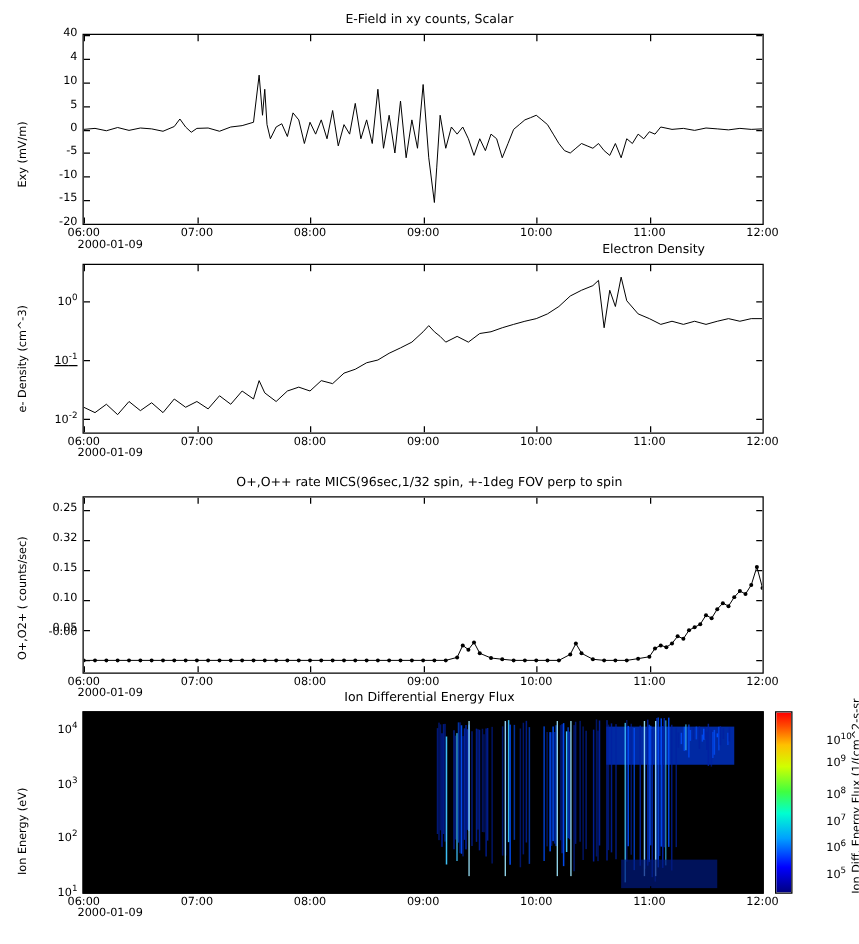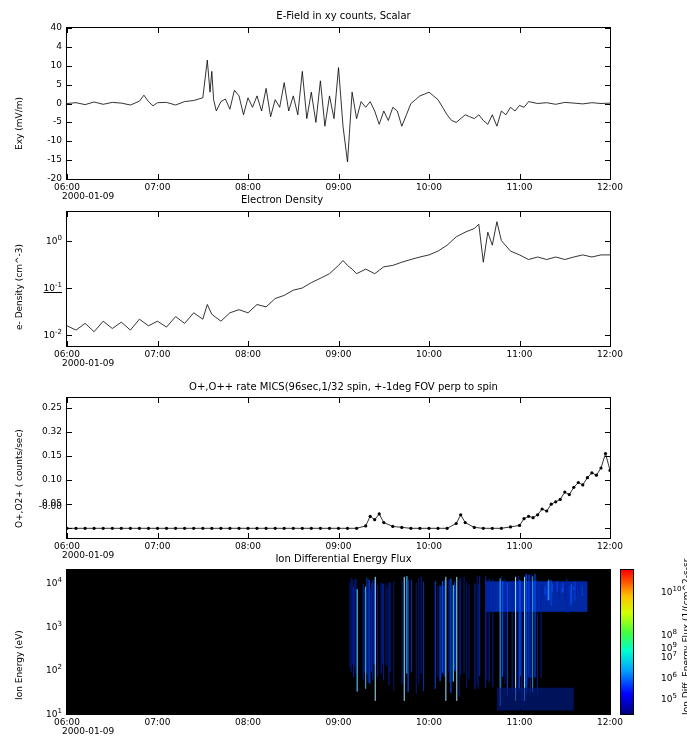--- a/index.html
+++ b/index.html
@@ -82,21 +82,21 @@
         <div class="xtick" style="left: 230px; top: 182px; width: 36px;">08:00</div>
         <div class="xtick" style="left: 320.5px; top: 182px; width: 36px;">09:00</div>
         <div class="xtick" style="left: 411px; top: 182px; width: 36px;">10:00</div>
         <div class="xtick" style="left: 501.5px; top: 182px; width: 36px;">11:00</div>
         <div class="xtick" style="left: 592px; top: 182px; width: 36px;">12:00</div>
       </div>
     <div class="datestamp" style="left:62px;top:191px;">2000-01-09</div>
   </div>
 
   <div class="panel">
-    <div class="ptitle" style="left:0;top:194px;width:564px;">Electron Density</div>
+    <div class="ptitle" style="left:0;top:194px;width:564px;text-align:right;">Electron Density</div>
     <div class="plotbox" id="box2" style="left:66px;top:211px;width:545px;height:136px;">
       <svg width="543" height="134" viewBox="0 0 543 134" preserveAspectRatio="none">
         <polyline id="trace2" fill="none" stroke="#000000" stroke-width="0.8" points="0.0,113.8 9.0,118.1 18.1,111.4 27.1,119.7 36.2,109.2 45.3,116.5 54.3,110.2 63.4,118.1 72.4,107.2 81.5,113.8 90.5,109.2 99.5,115.1 108.6,104.6 117.6,111.4 126.7,100.8 135.8,107.2 140.3,92.5 144.8,102.3 153.9,109.2 162.9,100.8 172.0,97.7 181.0,100.8 190.0,92.5 199.1,94.9 208.2,86.5 217.2,83.4 226.3,78.2 235.3,76.0 244.3,70.6 253.4,66.3 262.5,61.7 271.5,53.4 276.0,48.5 280.5,53.4 285.1,57.1 289.6,61.7 298.7,57.1 307.7,61.7 316.8,54.8 325.8,53.4 334.8,50.2 343.9,47.5 352.9,45.0 362.0,42.9 371.0,39.1 380.1,33.2 389.2,24.8 398.2,20.2 407.3,16.5 411.8,12.3 416.3,50.2 420.8,20.2 425.3,33.2 429.9,9.7 434.4,28.6 443.5,39.1 452.5,42.9 461.6,47.5 470.6,45.0 479.7,47.5 488.7,45.0 497.8,47.5 506.8,45.0 515.8,42.9 524.9,45.0 534.0,42.9 543.0,42.9"></polyline>
       </svg>
     <div class="tick" style="left: 0px; width: 1px; height: 5px; top: 0px;"></div>
         <div class="tick" style="left: 0px; width: 1px; height: 5px; top: 129px;"></div>
         <div class="tick" style="left: 90.5px; width: 1px; height: 5px; top: 0px;"></div>
         <div class="tick" style="left: 90.5px; width: 1px; height: 5px; top: 129px;"></div>
         <div class="tick" style="left: 181px; width: 1px; height: 5px; top: 0px;"></div>
         <div class="tick" style="left: 181px; width: 1px; height: 5px; top: 129px;"></div>
@@ -445,18 +445,18 @@
         </defs>
         <rect x="0" y="0" width="12" height="144" fill="url(#cg)"></rect>
       </svg>
     </div>
     <div class="cblabel" style="left:681px;top:715px;">Ion Diff. Energy Flux (1/(cm^2-s-sr</div>
     <div id="cticks">
         <div class="ctick" style="left: 637px; top: 692.479px;">10<span class="sup">5</span></div>
         <div class="ctick" style="left: 637px; top: 670.992px;">10<span class="sup">6</span></div>
         <div class="ctick" style="left: 637px; top: 649.504px;">10<span class="sup">7</span></div>
         <div class="ctick" style="left: 637px; top: 628.017px;">10<span class="sup">8</span></div>
-        <div class="ctick" style="left: 637px; top: 641px;">10<span class="sup">9</span></div>
+        <div class="ctick" style="left: 637px; top: 603px;">10<span class="sup">9</span></div>
         <div class="ctick" style="left: 637px; top: 585.041px;">10<span class="sup">10</span></div>
       </div>
   </div>
 
 </div>
 
 </body></html>

